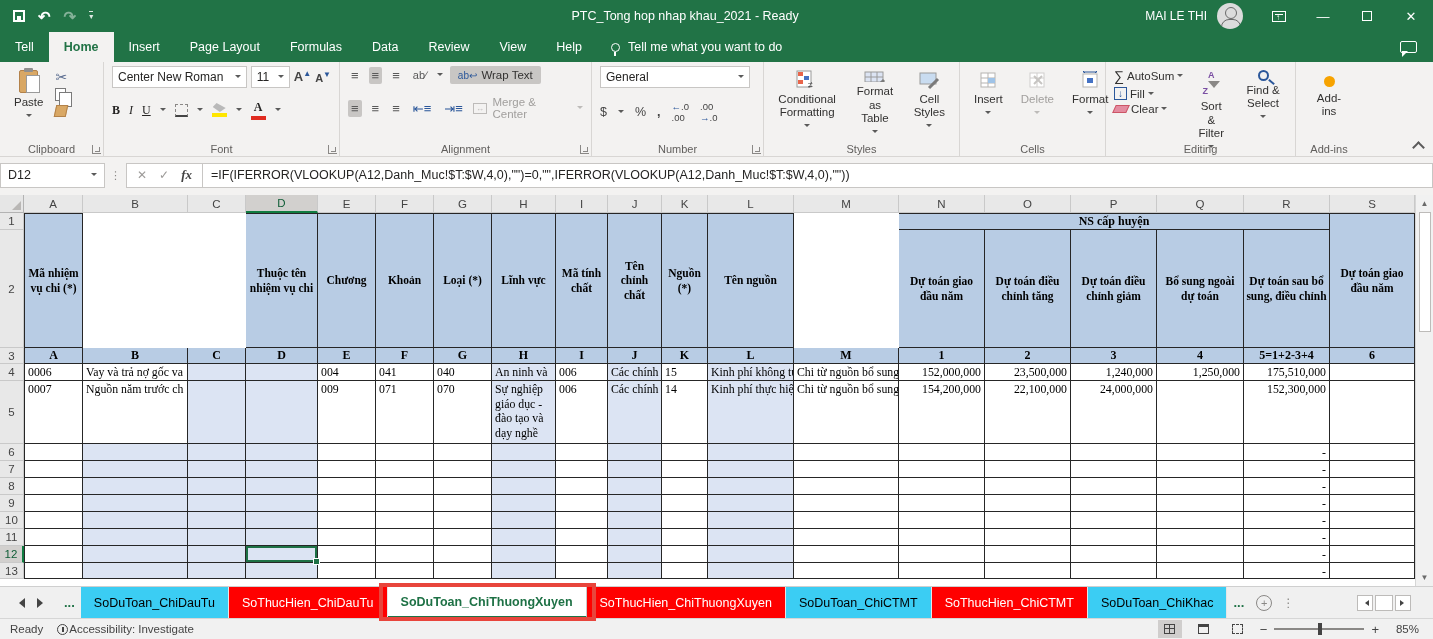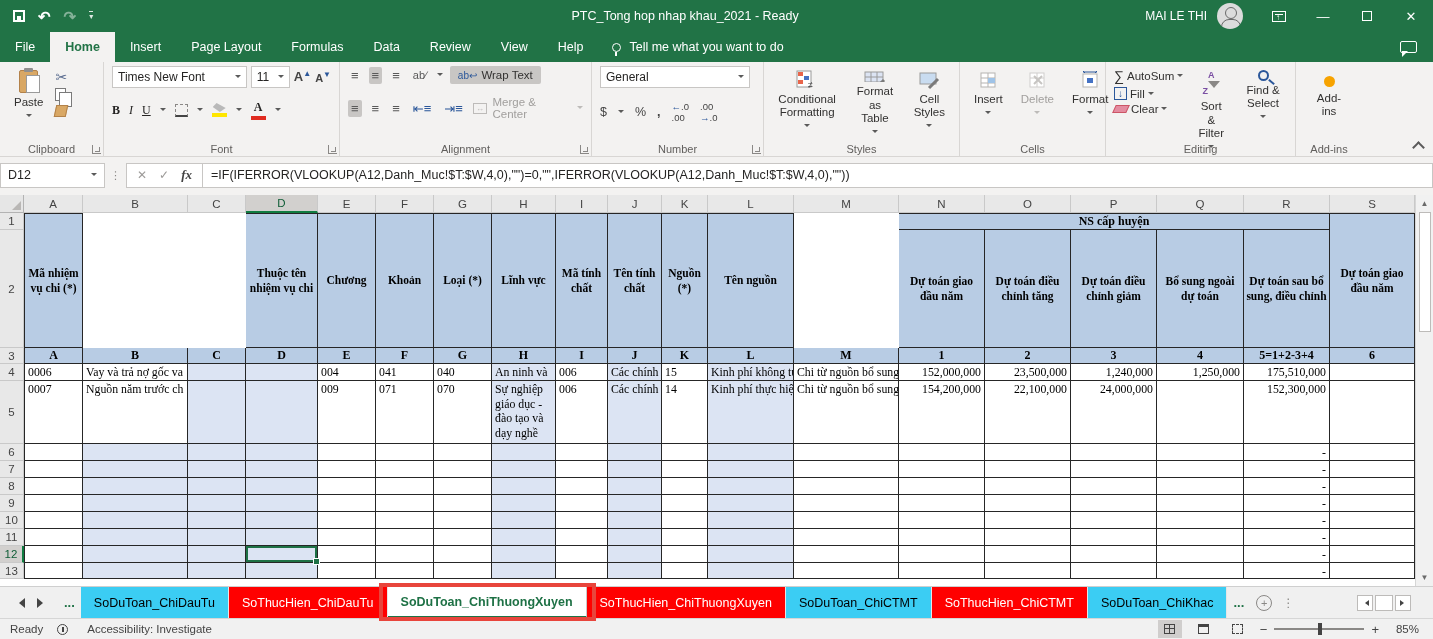--- a/index.html
+++ b/index.html
@@ -140,21 +140,21 @@
   .tdots{align-self:center;color:#8a8886;padding:0 4px;}
   .hscroll{margin-left:auto;display:flex;align-items:center;gap:2px;padding-right:22px;}
   .hbox{width:16px;height:16px;background:#fff;border:1px solid #bdbbb9;display:flex;align-items:center;justify-content:center;}
   .hbox .tri-l{border-width:3.5px;border-right-width:4.5px;}
   .hbox .tri-r{border-width:3.5px;border-left-width:4.5px;}
   .hthumb{width:18px;height:16px;background:#fff;border:1px solid #bdbbb9;}
 
   
   .statusbar{height:21px;background:#f1f1f1;border-top:1px solid #d6d6d6;display:flex;align-items:center;font-size:11.5px;color:#444;flex:0 0 21px;}
   .sb-ready{padding:0 14px 0 10px;}
-  .sb-acc{display:flex;align-items:center;gap:19px;}
+  .sb-acc{display:flex;align-items:center;gap:1px;}
   .i-acc{width:11px;height:11px;border:1.2px solid #444;border-radius:50%;position:relative;}
   .i-acc::after{content:'';position:absolute;left:3.5px;top:2px;width:2px;height:5px;background:#444;}
   .sb-right{margin-left:auto;display:flex;align-items:center;gap:10px;padding-right:14px;}
   .viewbtn{width:24px;height:18px;display:flex;align-items:center;justify-content:center;}
   .viewbtn.sel{background:#d0cecd;}
   .vb-normal{width:11px;height:10px;border:1px solid #444;background:linear-gradient(#444 0 0) 0 3px/100% 1px no-repeat,linear-gradient(#444 0 0) 4px 0/1px 100% no-repeat;}
   .vb-layout{width:11px;height:10px;border:1px solid #444;border-top:3px solid #444;}
   .vb-break{width:11px;height:10px;border:1px dashed #444;}
   .zoomctl{display:flex;align-items:center;gap:7px;}
   .ztrack{width:90px;height:2px;background:#8a8886;position:relative;}
@@ -184,21 +184,21 @@
       <span class="winbtn">—</span>
       <span class="winbtn">
           <span class="i-maxi"></span>
         </span>
       <span class="winbtn">✕</span>
     </div>
   </div>
 
   <div class="ribbontabs">
     <div id="ribbon-tabs-list" style="display:flex;align-items:stretch;">
-        <div class="rtab">File</div>
+        <div class="rtab">Tell</div>
         <div class="rtab active">Home</div>
         <div class="rtab">Insert</div>
         <div class="rtab">Page Layout</div>
         <div class="rtab">Formulas</div>
         <div class="rtab">Data</div>
         <div class="rtab">Review</div>
         <div class="rtab">View</div>
         <div class="rtab">Help</div>
       </div>
     <div class="tellme">
@@ -222,21 +222,21 @@
         <span class="i-copy"></span>
         <span class="i-painter"></span>
       </div>
       <div class="glabel">Clipboard</div>
       <div class="launcher"></div>
     </div>
 
     <div class="rgroup" style="flex-direction:column;width:236px;">
       <div class="fontrow">
         <div class="combo" style="width:148px;">
-            <span>Times New Font</span>
+            <span>Center New Roman</span>
             <span class="caret"></span>
           </div>
         <div class="combo" style="width:42px;">
             <span>11</span>
             <span class="caret"></span>
           </div>
         <span class="aA">A<sup>▲</sup></span>
         <span class="aA" style="font-size:11px;">A<sup>▼</sup></span>
       </div>
       <div class="fmtrow">
@@ -467,21 +467,21 @@
         <div class="rowhd" style="grid-area: 12 / 1;">11</div>
         <div class="rowhd sel" style="grid-area: 13 / 1;">12</div>
         <div class="rowhd" style="grid-area: 14 / 1;">13</div>
         <div class="th bt bl" style="grid-area: 2 / 2 / span 2 / span 1;">Mã nhiệm vụ chi (*)</div>
         <div class="th bt" style="grid-area: 2 / 5 / span 2 / span 1;">Thuộc tên nhiệm vụ chi</div>
         <div class="th bt" style="grid-area: 2 / 6 / span 2 / span 1;">Chương</div>
         <div class="th bt" style="grid-area: 2 / 7 / span 2 / span 1;">Khoản</div>
         <div class="th bt" style="grid-area: 2 / 8 / span 2 / span 1;">Loại (*)</div>
         <div class="th bt" style="grid-area: 2 / 9 / span 2 / span 1;">Lĩnh vực</div>
         <div class="th bt" style="grid-area: 2 / 10 / span 2 / span 1;">Mã tính chất</div>
-        <div class="th bt" style="grid-area: 2 / 11 / span 2 / span 1;">Tên tính chất</div>
+        <div class="th bt" style="grid-area: 2 / 11 / span 2 / span 1;">Tên chỉnh chất</div>
         <div class="th bt" style="grid-area: 2 / 12 / span 2 / span 1;">Nguồn (*)</div>
         <div class="th bt" style="grid-area: 2 / 13 / span 2 / span 1;">Tên nguồn</div>
         <div class="th bt band" style="grid-area: 2 / 15 / span 1 / span 5;">NS cấp huyện</div>
         <div class="th" style="grid-area: 3 / 15;">Dự toán giao đầu năm</div>
         <div class="th" style="grid-area: 3 / 16;">Dự toán điều chỉnh tăng</div>
         <div class="th" style="grid-area: 3 / 17;">Dự toán điều chỉnh giảm</div>
         <div class="th" style="grid-area: 3 / 18;">Bổ sung ngoài dự toán</div>
         <div class="th" style="grid-area: 3 / 19;">Dự toán sau bổ sung, điều chỉnh</div>
         <div class="th bt" style="grid-area: 2 / 20 / span 2 / span 1;">Dự toán giao đầu năm</div>
         <div class="kr bl" style="grid-area: 4 / 2;">A</div>

